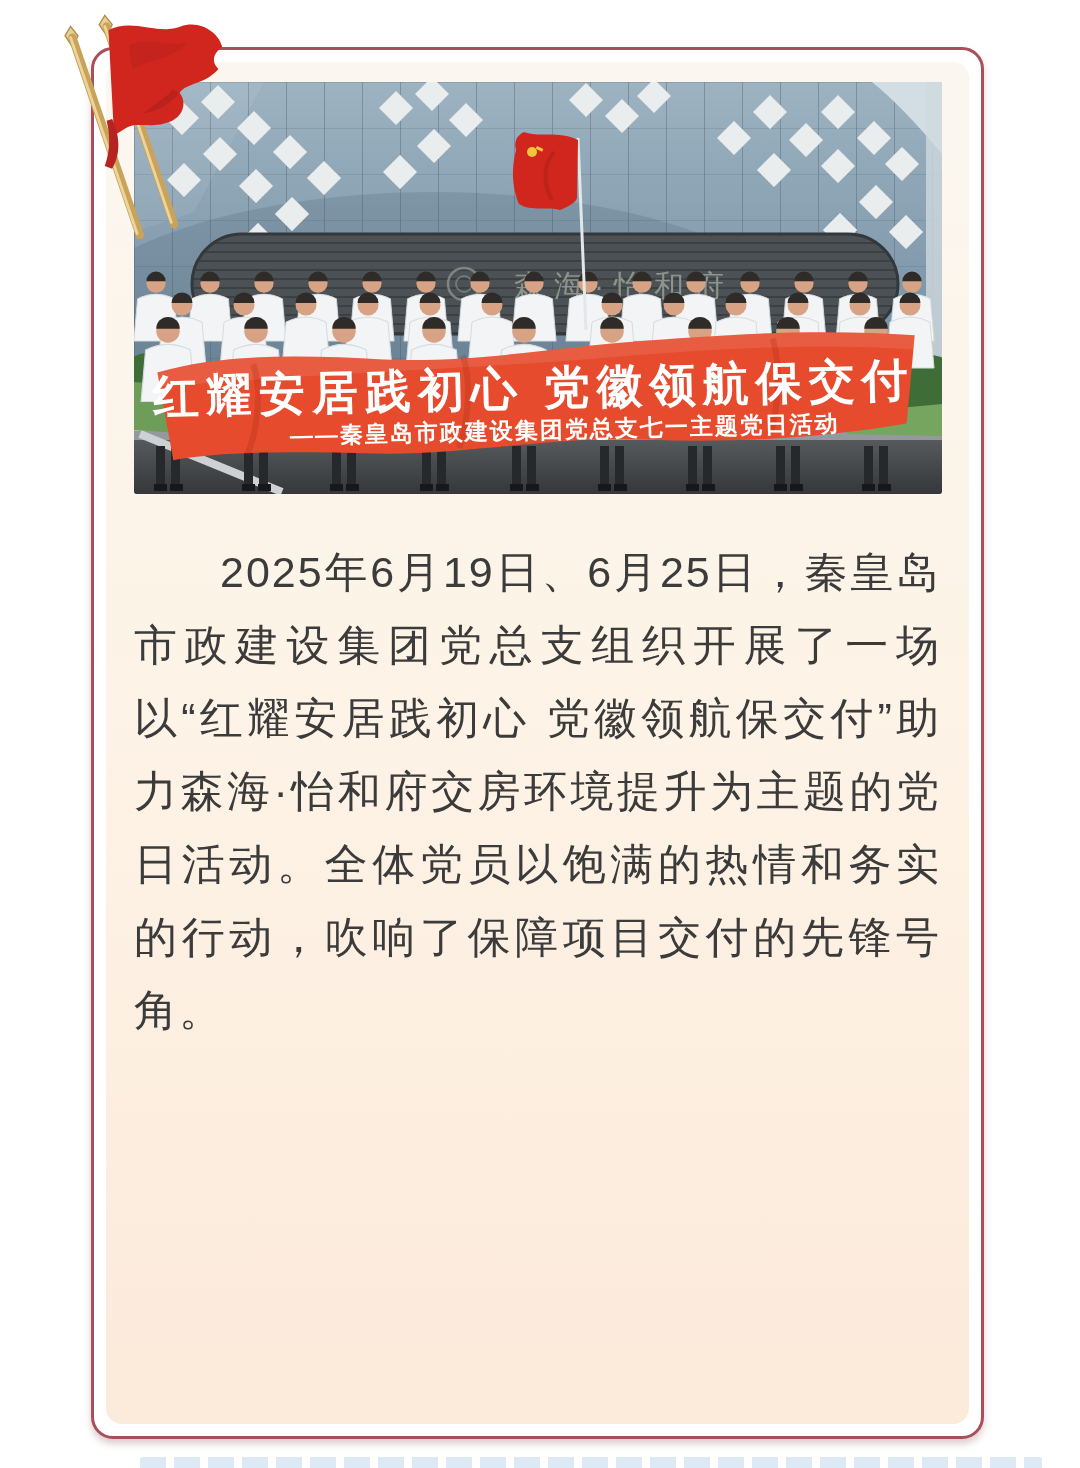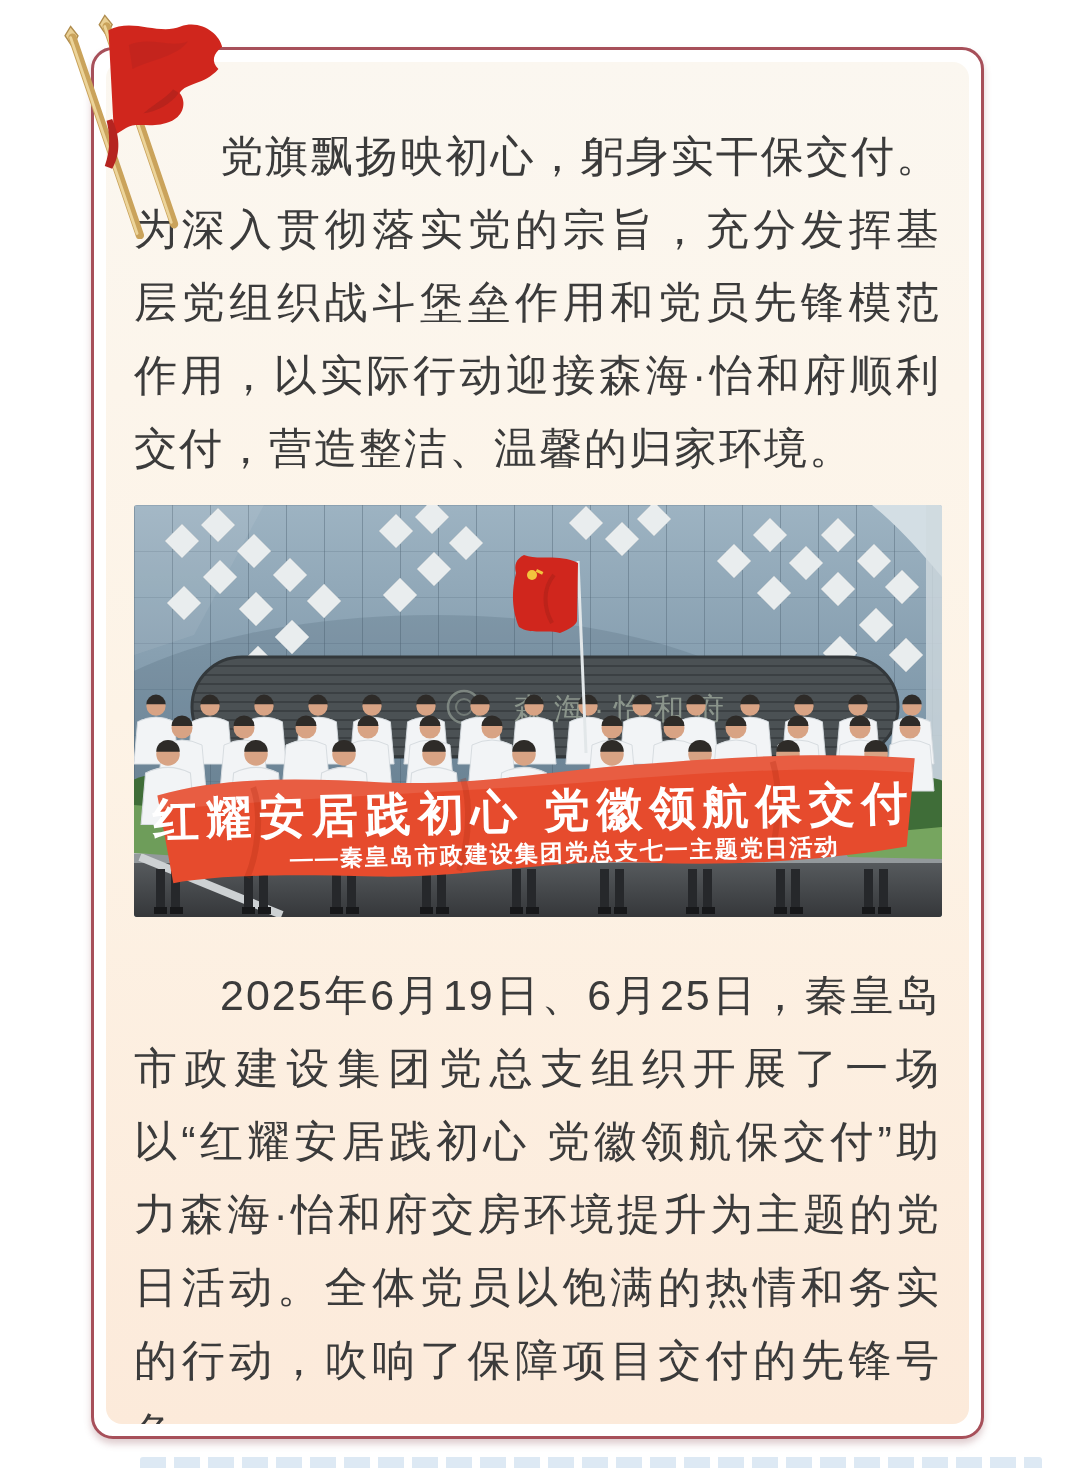--- a/index.html
+++ b/index.html
@@ -80,21 +80,20 @@
            Z" fill="#d0261d"></path>
       <path d="M 78 120 C 88 142, 86 160, 78 174 L 70 171 C 77 152, 75 134, 72 122 Z" fill="#b52420"></path>
       <path d="M 96 40 C 120 30, 140 44, 160 36 C 150 52, 120 56, 100 66 Z" fill="#b52420" opacity="0.45"></path>
       <path d="M 150 92 C 142 104, 126 112, 112 114 C 126 102, 138 96, 144 88 Z" fill="#a21f1c" opacity="0.5"></path>
     </g>
   </svg>
 
   <div class="card">
     <div class="panel">
 
-      <p class="article-text p1">党旗飘扬映初心，躬身实干保交付。为深入贯彻落实党的宗旨，充分发挥基层党组织战斗堡垒作用和党员先锋模范作用，以实际行动迎接森海·怡和府顺利交付，营造整洁、温馨的归家环境。</p>
 
       <figure class="photo-wrap" style="margin:20px auto 0;">
         <svg width="808" height="412" viewBox="0 0 808 412">
           <defs>
             <linearGradient id="glassGrad" x1="0" y1="0" x2="0" y2="1">
               <stop offset="0" stop-color="#9db3c2"></stop>
               <stop offset="0.55" stop-color="#7d96a8"></stop>
               <stop offset="1" stop-color="#66808f"></stop>
             </linearGradient>
             <linearGradient id="paveGrad" x1="0" y1="0" x2="0" y2="1">

